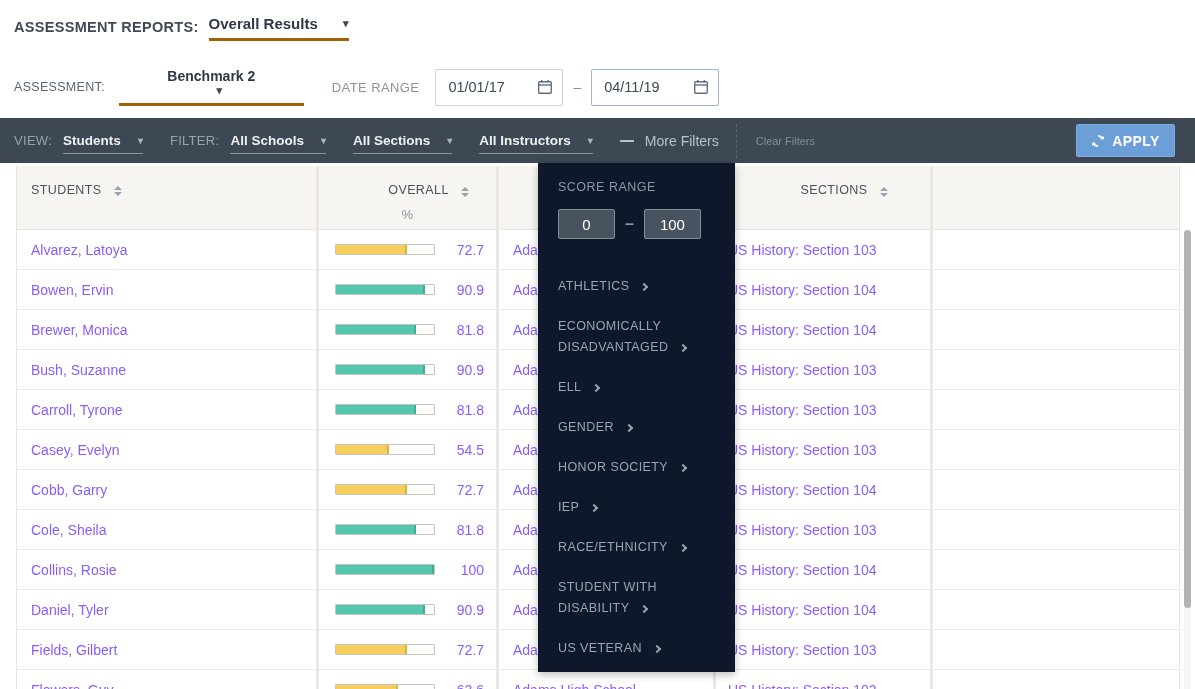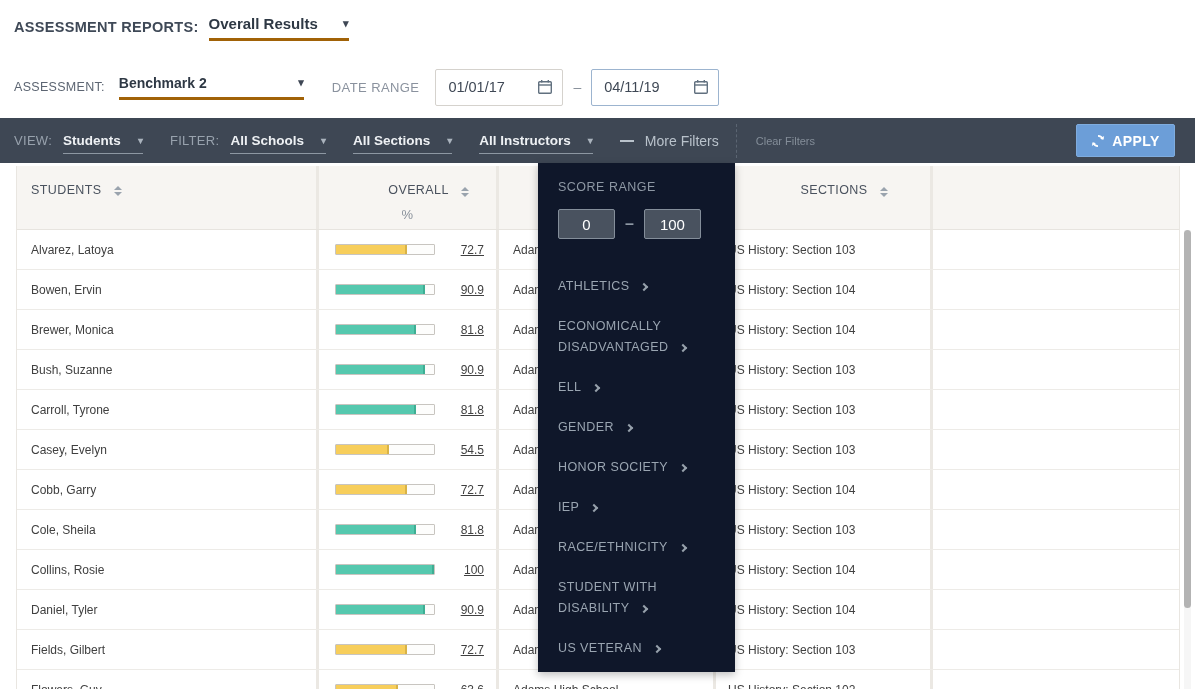--- a/index.html
+++ b/index.html
@@ -13,21 +13,21 @@
   .title-group { display:flex; align-items:flex-end; }
   .title-label { font-size:14.5px; font-weight:600; color:#3f4957; letter-spacing:.3px; padding-bottom:6px; }
   .dd { display:inline-flex; align-items:center; justify-content:space-between; border-bottom:3px solid #a16207; padding-bottom:6px; cursor:pointer; }
   .dd .caret { font-size:11px; color:#3e4754; margin-left:16px; }
   .reports-dd { margin-left:10px; min-width:140px; font-size:15px; font-weight:700; color:#2e3844; }
   .export-btn { background:#fff; border:1px solid #d8d6d2; border-radius:3px; width:107px; height:33px;
     font-family:"Liberation Sans", sans-serif; font-size:13.5px; color:#5a6a7a; cursor:pointer; box-shadow:0 1px 1px rgba(0,0,0,0.04); }
   
   .row2 { height:62px; display:flex; align-items:center; padding-left:14px; }
   .small-label { font-size:12.5px; color:#5c6572; letter-spacing:.3px; margin-right:14px; }
-  .benchmark-dd { min-width:185px; font-size:14px; font-weight:700; color:#2e3844; }
+  .benchmark-dd { min-width:185px; font-size:14px; font-weight:700; color:#2e3844;flex-direction:column; }
   .date-label { font-size:13px; color:#8a929e; letter-spacing:.4px; margin-left:28px; margin-right:16px; }
   .date-input-wrap { display:inline-flex; align-items:center; width:128px; height:37px; border:1px solid #d5d2cd; border-radius:2px; padding:0 9px 0 12px; background:#fff; }
   .date-input-wrap.focused { border-color:#9cb4cf; }
   .date-input-wrap input { border:none; outline:none; width:72px; font-family:"Liberation Sans", sans-serif; font-size:14.5px; color:#3f4855; background:transparent; }
   .cal-icon { margin-left:auto; cursor:pointer; display:inline-flex; }
   .date-dash { margin:0 10px; color:#8a929c; font-size:14px; }
   
   .toolbar { position:relative; height:45px; background:#3e4754; display:flex; align-items:center; padding:0 20px 0 14px; }
   .tb-label { font-size:13px; color:#98a2ad; letter-spacing:.3px; margin-right:11px; }
   .tb-dd { display:inline-flex; align-items:center; border-bottom:1px solid #8d97a2; padding-bottom:5px; cursor:pointer;
@@ -50,28 +50,28 @@
   .th:last-child, .td:last-child { border-right:none; }
   .th-students { display:flex; align-items:flex-start; padding-left:14px; }
   .th-center { display:flex; flex-direction:column; align-items:center; }
   .th-line { display:flex; align-items:flex-end;margin-left:42px; }
   .th-pct { margin-top:10px; color:#8a929c; font-size:13px; }
   .sort { display:inline-flex; flex-direction:column; gap:2px; margin-left:12px; }
   .sort i { display:block; width:0; height:0; border-left:4px solid transparent; border-right:4px solid transparent; }
   .sort .up { border-bottom:4px solid #9aa3ad; }
   .sort .down { border-top:4px solid #9aa3ad; }
   .row { height:40px; border-bottom:1px solid #edebe7; background:#fff; }
-  .td { border-right:3px solid #ebe8e3; display:flex; align-items:center; font-size:12px; color:#404040; overflow:hidden; white-space:nowrap; }
+  .td { border-right:3px solid #ebe8e3; display:flex; align-items:center; font-size:14px; color:#8b5cf6; overflow:hidden; white-space:nowrap; }
   .td-name { padding-left:14px; }
   .td-school { padding-left:14px; }
   .td-section { padding-left:12px; }
   .td-overall { padding:0 12px 0 16px; }
   .bar-track { flex:none; width:100px; height:11px; border:1px solid #c8c5c0; background:#fdfdfc; border-radius:1px; }
   .bar-fill { height:100%; }
-  .bar-val { flex:1; text-align:right;text-decoration:underline; }
+  .bar-val { flex:1; text-align:right; }
   
   .filter-panel { position:absolute; left:538px; top:163px; width:197px; height:509px; background:#0f172a;
     box-shadow:0 3px 8px rgba(0,0,0,0.25); padding:17px 16px 0 20px; z-index:10; }
   .fp-label { font-size:12.5px; color:#8e98a4; letter-spacing:.5px; }
   .score-row { display:flex; align-items:center; margin-top:15px; margin-bottom:37px; }
   .score-input { width:57px; height:30px; background:#49525f; border:1px solid #848e9a; border-radius:2px;
     color:#fff; font-family:"Liberation Sans", sans-serif; font-size:15px; text-align:center; outline:none; }
   .score-dash { margin:0 10px; color:#8e98a4; font-weight:700; }
   .fp-item { margin-bottom:19px; color:#9aa5b1; font-size:12.5px; letter-spacing:.4px; line-height:21px; cursor:pointer; width:160px; }
   .chev { display:inline-block; width:6px; height:6px; border-top:2px solid #97a1ac; border-right:2px solid #97a1ac;

